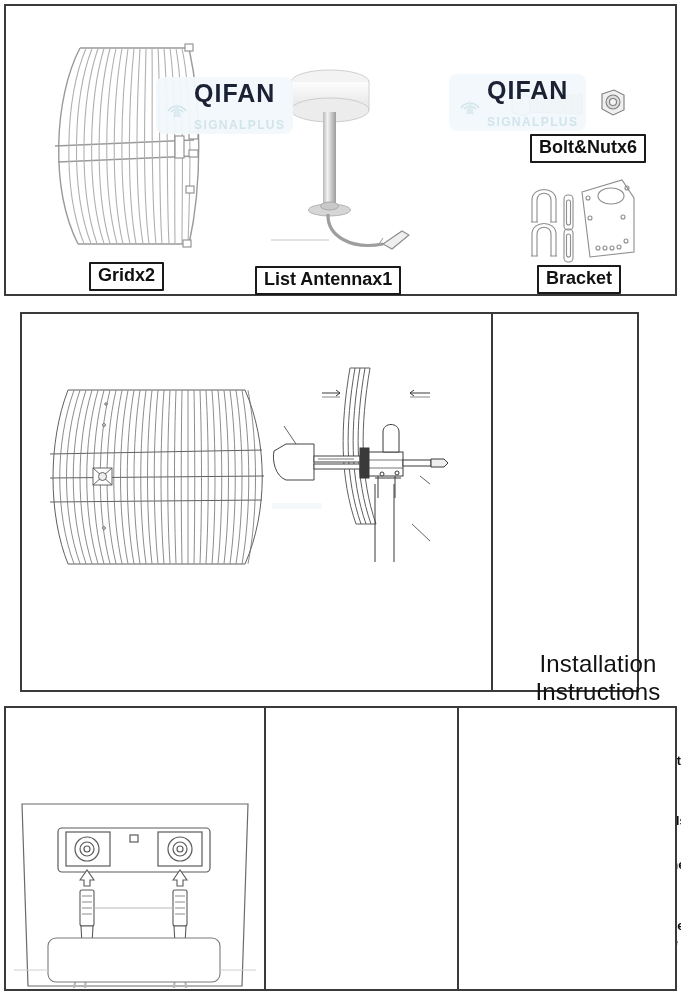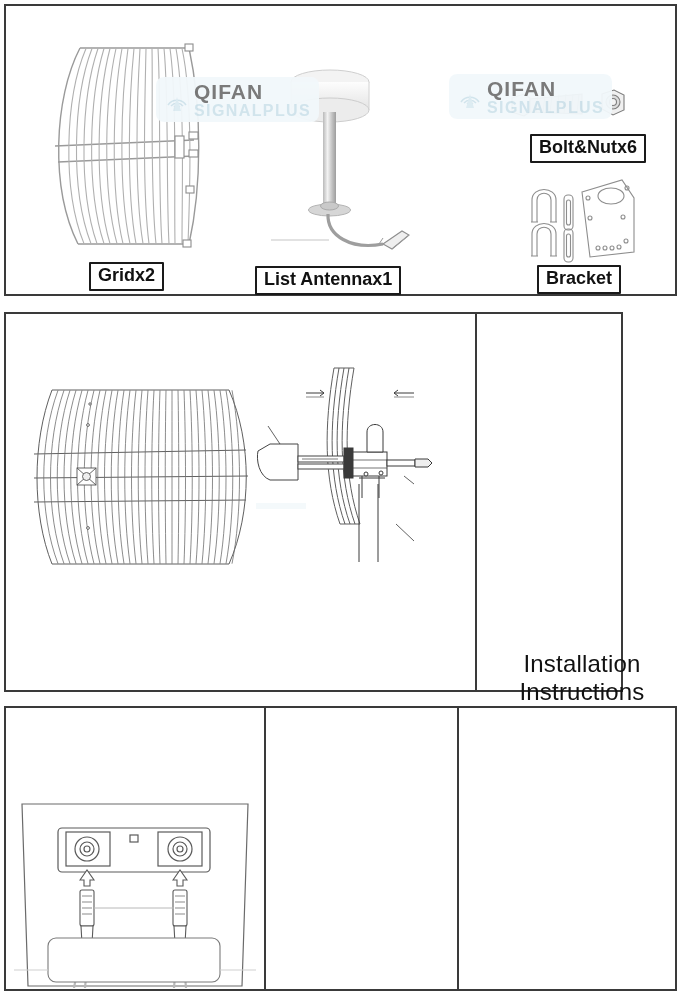--- a/index.html
+++ b/index.html
@@ -6,21 +6,21 @@
   body{
     width:681px;height:995px;position:relative;overflow:hidden;
     font-family:"Liberation Sans","DejaVu Sans",sans-serif;
     color:#111;
   }
   .page{position:absolute;inset:0;background:#fff;}
 
   
   .panel{position:absolute;border:2px solid #3a3a3a;background:#fff;box-sizing:border-box;}
   #panel-packing{left:4px;top:4px;width:673px;height:292px;}
-  #panel-install{left:4px;top:312px;width:619px;height:380px;}
+  #panel-install{left:20px;top:312px;width:619px;height:380px;}
   #panel-connect{left:4px;top:706px;width:673px;height:285px;}
 
   .vdiv{position:absolute;top:0;bottom:0;width:2px;background:#3a3a3a;}
 
   
   .h-title{
     font-weight:400;letter-spacing:.2px;color:#111;
     text-align:center;line-height:1.08;
   }
 
@@ -40,22 +40,22 @@
   #cap-bolt{left:524px;top:128px;}
 
   
   .wm{position:absolute;pointer-events:none;user-select:none;opacity:.95;}
   .wm .wm-box{
     background:#f2f8fb;border-radius:8px;padding:4px 8px 3px 8px;
     display:flex;align-items:center;gap:4px;
   }
   .wm .wm-mark{width:26px;height:24px;flex:none;}
   .wm .wm-txt{line-height:1;}
-  .wm .wm-main{font-size:21px;font-weight:700;color:#737373;letter-spacing:1px;display:block;}
-  .wm .wm-sub{font-size:16px;font-weight:700;color:#cfe3ec;letter-spacing:1.4px;display:block;margin-top:1px;}
+  .wm .wm-main{font-size:25px;font-weight:700;color:#0f172a;letter-spacing:1px;display:block;}
+  .wm .wm-sub{font-size:12px;font-weight:700;color:#cfe3ec;letter-spacing:1.4px;display:block;margin-top:13px;}
   #wm-1{left:150px;top:71px;}
   #wm-2{left:443px;top:68px;}
   #wm-3{left:232px;top:505px;}
 
   
   #install-div{left:469px;}
   #install-title{
     position:absolute;left:480px;top:336px;width:192px;
     font-size:24px;font-weight:400;text-align:center;line-height:1.16;
   }

